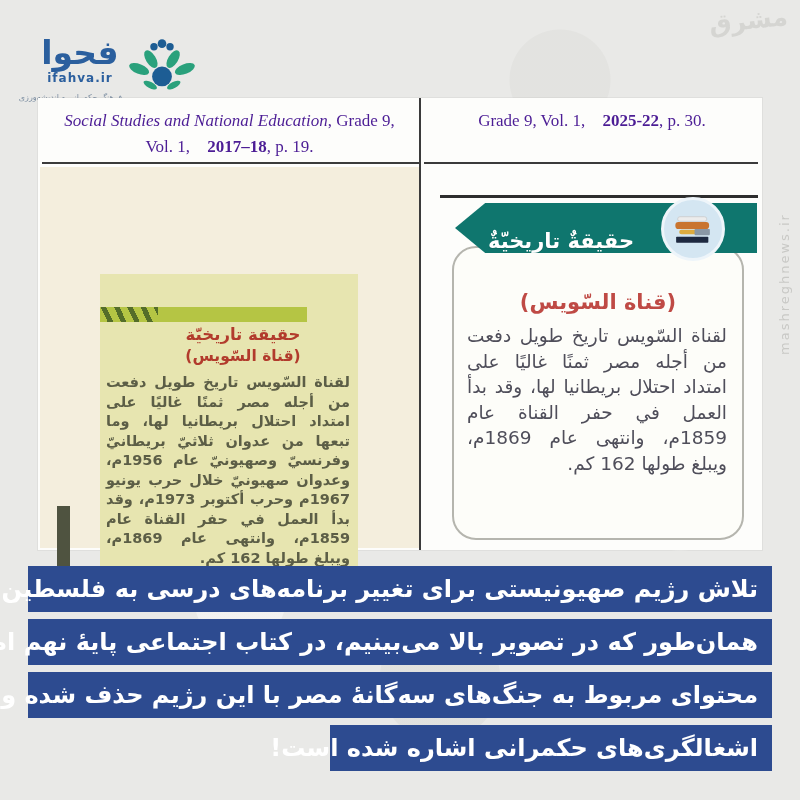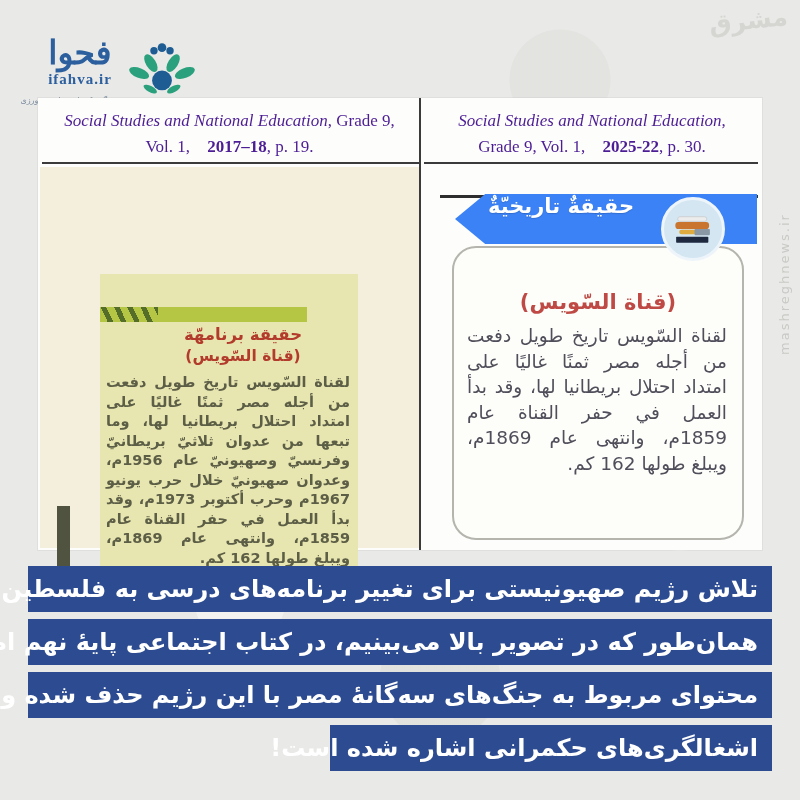--- a/index.html
+++ b/index.html
@@ -10,24 +10,24 @@
     background-color:#e9e9e7;
     background-image:
       radial-gradient(circle at 12% 22%, rgba(255,255,255,.55) 0 55px, rgba(255,255,255,0) 56px),
       radial-gradient(circle at 85% 60%, rgba(255,255,255,.45) 0 70px, rgba(255,255,255,0) 71px),
       radial-gradient(circle at 55% 85%, rgba(222,222,219,.7) 0 60px, rgba(222,222,219,0) 61px),
       radial-gradient(circle at 30% 75%, rgba(255,255,255,.4) 0 45px, rgba(255,255,255,0) 46px),
       radial-gradient(circle at 70% 10%, rgba(223,223,220,.6) 0 50px, rgba(223,223,220,0) 51px);
   }
 
   
-  .logo { position:absolute; left:38px; top:36px; display:flex; align-items:flex-end; gap:6px;font-family:Liberation Serif, serif; }
+  .logo { position:absolute; left:38px; top:36px; display:flex; align-items:center; gap:6px; }
   .logo-text { width:84px; text-align:center; direction:rtl; }
   .logo-fa { font-size:33px; font-weight:bold; color:#2b5f9e; line-height:34px; }
-  .logo-url { font-size:15px; font-weight:bold; color:#2b5f9e; letter-spacing:1px; direction:ltr; margin-top:1px; }
+  .logo-url { font-size:12px; font-weight:bold; color:#2b5f9e; letter-spacing:1px; direction:ltr; margin-top:1px; }
   .logo-tag { font-size:8px; color:#7a8ca0; margin-top:8px; white-space:nowrap; }
   .logo-flower { width:68px; height:64px; }
 
   .mashregh-mark { position:absolute; right:12px; top:6px; font-size:25px; font-weight:bold;
     color:#d5d5d2; transform:rotate(-6deg); direction:rtl; }
   .vwatermark { position:absolute; right:8px; top:55px; height:300px;
     writing-mode:vertical-rl; transform:rotate(180deg);
     font-size:13px; letter-spacing:2px; color:#c9c9c6; }
 
   
@@ -57,23 +57,23 @@
     background:repeating-linear-gradient(65deg, rgba(0,0,0,0) 0 7px, #546d29 7px 12px); }
   .olive-title { position:absolute; top:51px; width:100%; text-align:center;
     font-size:16.5px; font-weight:bold; color:#b23b2c; padding-left:28px; }
   .olive-sub   { position:absolute; top:73px; width:100%; text-align:center;
     font-size:15.5px; font-weight:bold; color:#b23b2c; padding-left:28px; }
   .olive-body  { position:absolute; top:99px; right:0; width:100%; padding:0 8px 0 6px;
     font-size:14.5px; font-weight:bold; line-height:19.5px; color:#5c5e46;
     text-align:justify; direction:rtl; }
 
   
-  .banner { position:absolute; left:417px; top:96px; width:302px; height:50px;
-    background:#3b82f6; clip-path:polygon(0 50%, 10% 0, 100% 0, 100% 100%, 10% 100%);
-    display:flex; align-items:flex-start; }
+  .banner { position:absolute; left:417px; top:105px; width:302px; height:50px;
+    background:#0f766e; clip-path:polygon(0 50%, 10% 0, 100% 0, 100% 100%, 10% 100%);
+    display:flex; align-items:flex-end; }
   .banner-label { width:212px; text-align:center; font-size:21px; font-weight:bold;
     color:#ffffff; direction:rtl; text-shadow:0 1px 1px rgba(0,0,0,.15); }
   .banner-circle { position:absolute; left:623px; top:99px; width:64px; height:64px;
     border-radius:50%; background:#d4e6f2; border:3px solid #eef5fa;
     display:flex; align-items:center; justify-content:center; z-index:3; }
   .round-box { position:absolute; left:414px; top:148px; width:292px; height:294px;
     background:#fdfdf9; border:2px solid #b5b5ae; border-radius:24px; }
   .round-sub { margin-top:42px; text-align:center; font-size:21px; font-weight:bold;
     color:#bf4a45; direction:rtl; }
   .round-body { margin-top:9px; padding:0 15px 0 13px; font-size:18.5px; line-height:25.5px;
@@ -121,36 +121,35 @@
   <div class="vwatermark">mashreghnews.ir</div>
 
   <section class="panel">
 
     <div class="src-header left">
       <div><span class="it">Social Studies and National Education</span><span>, Grade 9,</span></div>
       <div><span>Vol. 1, </span><span class="b">2017–18</span><span>, p. 19.</span></div>
     </div>
 
     <div class="src-header right">
-      <div><span class="it">Social Studies and National Education</span><span>,</span></div>
       <div><span>Grade 9, Vol. 1, </span><span class="b">2025-22</span><span>, p. 30.</span></div>
     </div>
 
     <div class="hrule left"></div>
     <div class="hrule right"></div>
     <div class="vdivider"></div>
     <div class="hrule right2"></div>
 
     <div class="scan-cream">
       <div class="page-mark"></div>
       <div class="olive-box">
         <div class="olive-band">
             <div class="stripes"></div>
           </div>
-        <div class="olive-title">حقيقة برنامهّة</div>
+        <div class="olive-title">حقيقة تاريخيّة</div>
         <div class="olive-sub">(قناة السّويس)</div>
         <div class="olive-body">لقناة السّويس تاريخ طويل دفعت من أجله مصر ثمنًا غاليًا على امتداد احتلال بريطانيا لها، وما تبعها من عدوان ثلاثيّ بريطانيّ وفرنسيّ وصهيونيّ عام 1956م، وعدوان صهيونيّ خلال حرب يونيو 1967م وحرب أكتوبر 1973م، وقد بدأ العمل في حفر القناة عام 1859م، وانتهى عام 1869م، ويبلغ طولها 162 كم.</div>
       </div>
     </div>
 
     <div class="round-box">
       <div class="round-sub">(قناة السّويس)</div>
       <div class="round-body">لقناة السّويس تاريخ طويل دفعت من أجله مصر ثمنًا غاليًا على امتداد احتلال بريطانيا لها، وقد بدأ العمل في حفر القناة عام 1859م، وانتهى عام 1869م، ويبلغ طولها 162 كم.</div>
     </div>
     <div class="banner">

